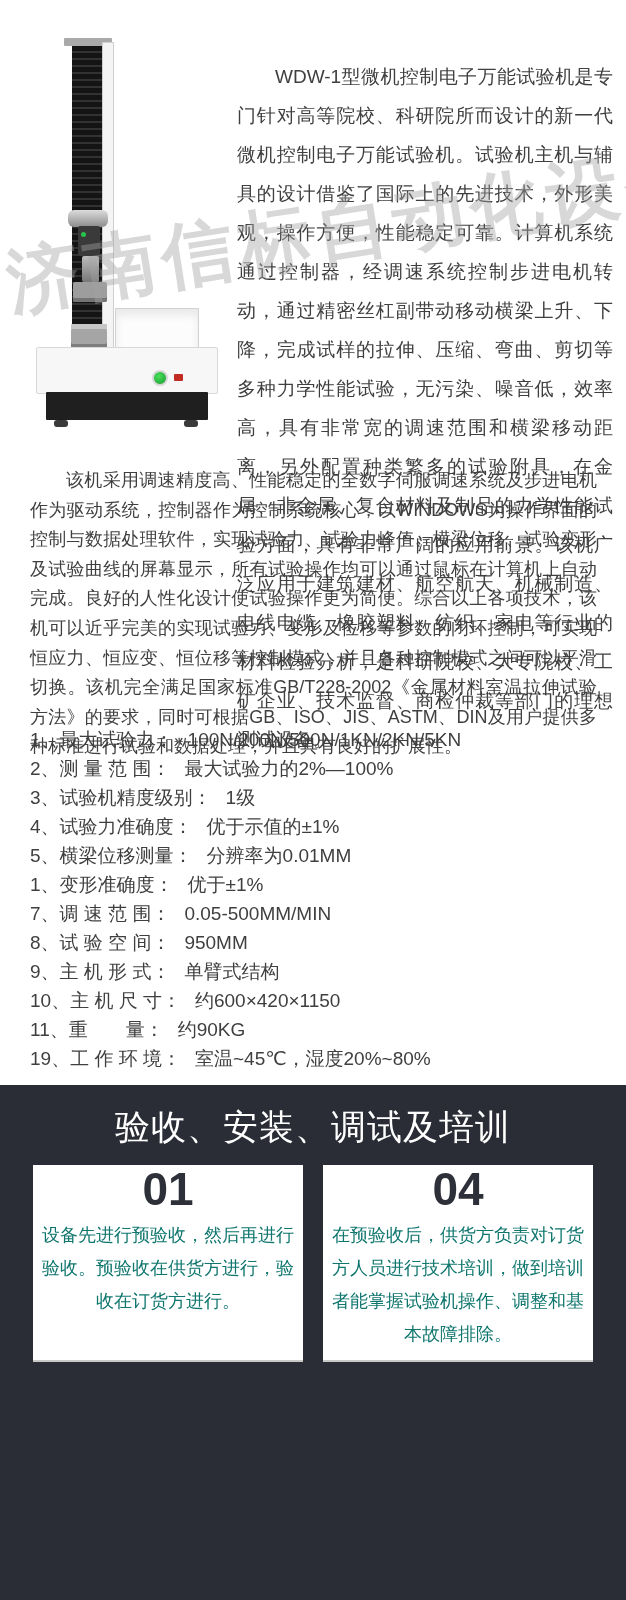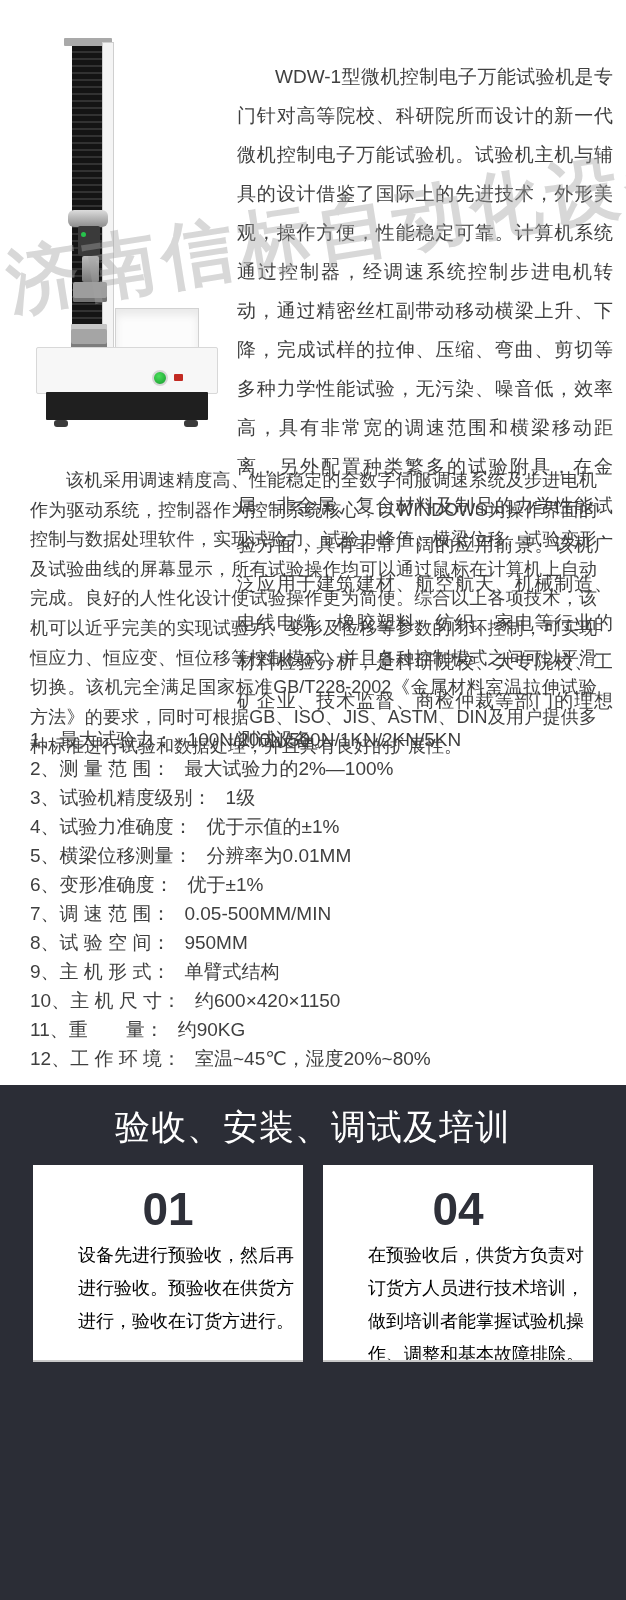--- a/index.html
+++ b/index.html
@@ -73,24 +73,24 @@
   .cards{
     margin:16px 33px 0;display:grid;
     grid-template-columns:270px 270px;grid-template-rows:197px 189px;
     column-gap:20px;row-gap:26px;
   }
   .card{
     background:#ffffff;border-bottom:2px solid #c9c9c9;
     text-align:center;overflow:hidden;
   }
   .card-number{
-    margin-top:20px;font-size:46px;font-weight:bold;color:#2e3039;line-height:48px;
+    font-size:46px;font-weight:bold;color:#2e3039;line-height:48px;
   }
   .card-text{
-    margin-top:6px;padding:0 8px;font-size:18px;line-height:33px;color:#000000;margin-left:36px;
+    margin-top:6px;padding:0 8px;font-size:18px;line-height:33px;color:#0f766e;
   }
 </style>
 </head>
 <body>
 
 <div class="machine">
   <div class="m-cap"></div>
   <div class="m-col"></div>
   <div class="m-col-side"></div>
   <div class="m-crosshead"></div>
@@ -113,27 +113,27 @@
 
 <p class="para1">WDW-1型微机控制电子万能试验机是专门针对高等院校、科研院所而设计的新一代微机控制电子万能试验机。试验机主机与辅具的设计借鉴了国际上的先进技术，外形美观，操作方便，性能稳定可靠。计算机系统通过控制器，经调速系统控制步进电机转动，通过精密丝杠副带动移动横梁上升、下降，完成试样的拉伸、压缩、弯曲、剪切等多种力学性能试验，无污染、噪音低，效率高，具有非常宽的调速范围和横梁移动距离，另外配置种类繁多的试验附具，在金属、非金属、复合材料及制品的力学性能试验方面，具有非常广阔的应用前景。该机广泛应用于建筑建材、航空航天、机械制造、电线电缆、橡胶塑料、纺织、家电等行业的材料检验分析，是科研院校、大专院校、工矿企业、技术监督、商检仲裁等部门的理想测试设备。</p>
 <p class="para2">该机采用调速精度高、性能稳定的全数字伺服调速系统及步进电机作为驱动系统，控制器作为控制系统核心，以WINDOWS为操作界面的控制与数据处理软件，实现试验力、试验力峰值、横梁位移、试验变形及试验曲线的屏幕显示，所有试验操作均可以通过鼠标在计算机上自动完成。良好的人性化设计使试验操作更为简便。综合以上各项技术，该机可以近乎完美的实现试验力、变形及位移等参数的闭环控制，可实现恒应力、恒应变、恒位移等控制模式，并且各种控制模式之间可以平滑切换。该机完全满足国家标准GB/T228-2002《金属材料室温拉伸试验方法》的要求，同时可根据GB、ISO、JIS、ASTM、DIN及用户提供多种标准进行试验和数据处理，并且具有良好的扩展性。</p>
 
 <div class="specs">
   <div class="spec-row"><span class="spec-label">1、最大试验力：</span><span class="spec-value">100N/200N/500N/1KN/2KN/5KN</span></div>
   <div class="spec-row"><span class="spec-label">2、测 量 范 围：</span><span class="spec-value">最大试验力的2%—100%</span></div>
   <div class="spec-row"><span class="spec-label">3、试验机精度级别：</span><span class="spec-value">1级</span></div>
   <div class="spec-row"><span class="spec-label">4、试验力准确度：</span><span class="spec-value">优于示值的±1%</span></div>
   <div class="spec-row"><span class="spec-label">5、横梁位移测量：</span><span class="spec-value">分辨率为0.01MM</span></div>
-  <div class="spec-row"><span class="spec-label">6、变形准确度：</span><span class="spec-value">优于±1%</span></div>
+  <div class="spec-row"><span class="spec-label">1、变形准确度：</span><span class="spec-value">优于±1%</span></div>
   <div class="spec-row"><span class="spec-label">7、调 速 范 围：</span><span class="spec-value">0.05-500MM/MIN</span></div>
   <div class="spec-row"><span class="spec-label">8、试 验 空 间：</span><span class="spec-value">950MM</span></div>
   <div class="spec-row"><span class="spec-label">9、主 机 形 式：</span><span class="spec-value">单臂式结构</span></div>
   <div class="spec-row"><span class="spec-label">10、主 机 尺 寸：</span><span class="spec-value">约600×420×1150</span></div>
   <div class="spec-row"><span class="spec-label">11、重　　量：</span><span class="spec-value">约90KG</span></div>
-  <div class="spec-row"><span class="spec-label">12、工 作 环 境：</span><span class="spec-value">室温~45℃，湿度20%~80%</span></div>
+  <div class="spec-row"><span class="spec-label">19、工 作 环 境：</span><span class="spec-value">室温~45℃，湿度20%~80%</span></div>
 </div>
 
 <div class="dark">
   <div class="dark-title">验收、安装、调试及培训</div>
   <div class="cards">
     <div class="card">
       <div class="card-number">01</div>
       <div class="card-text">设备先进行预验收，然后再进行验收。预验收在供货方进行，验收在订货方进行。</div>
     </div>
     <div class="card">

